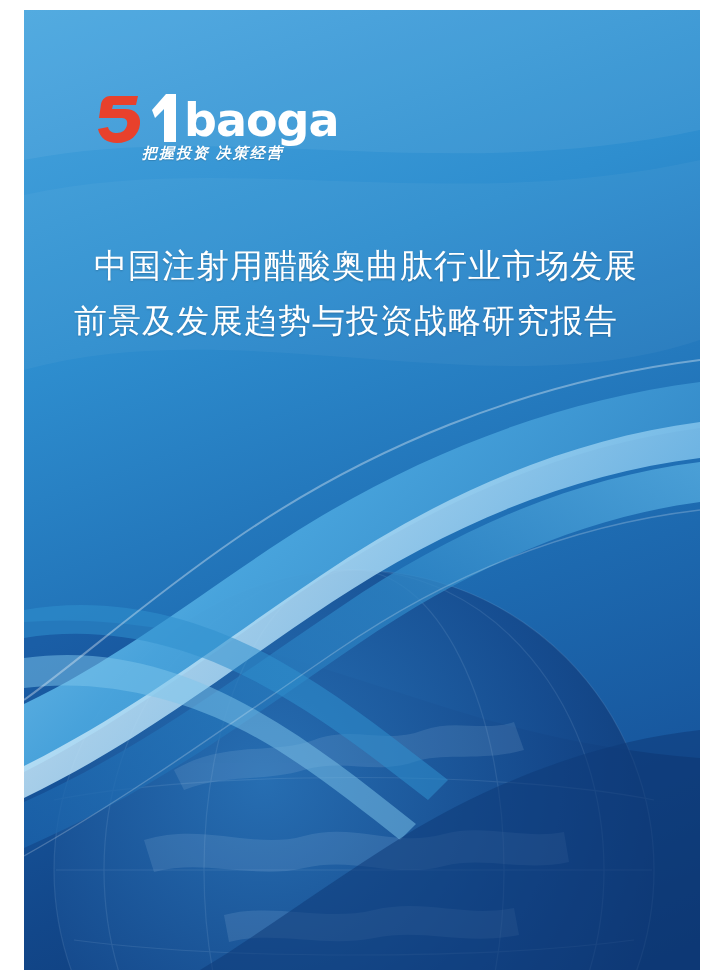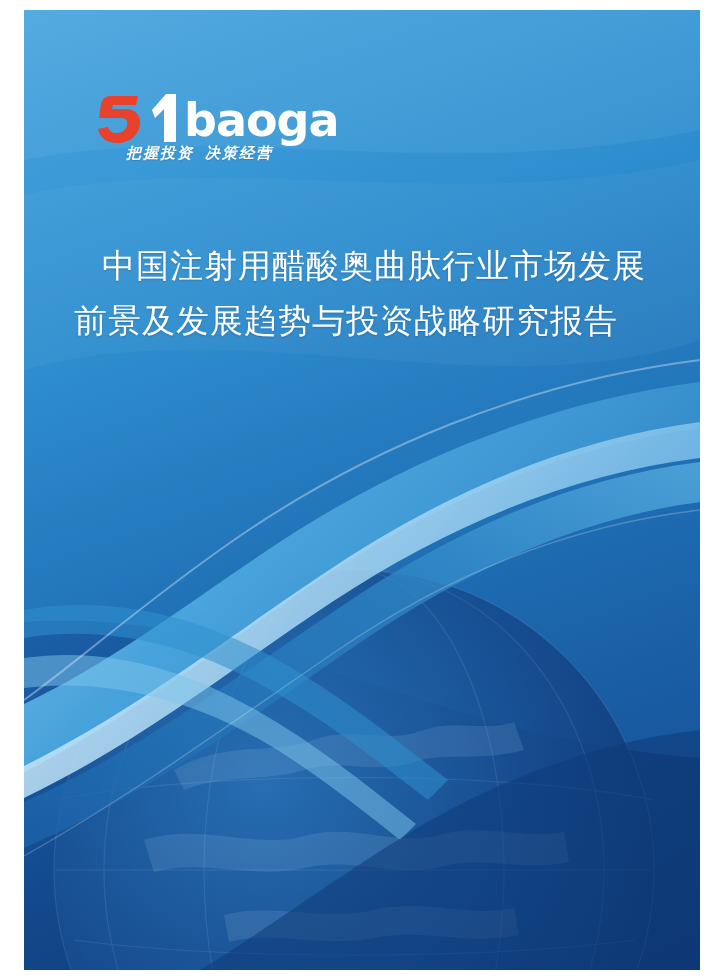--- a/index.html
+++ b/index.html
@@ -48,47 +48,47 @@
   }
   .logo-mark {
     position: absolute;
     left: 0;
     top: 0;
     width: 240px;
     height: 60px;
   }
   .logo-sub {
     position: absolute;
-    left: 30px;
+    left: 46px;
     top: 56px;
     font-size: 15px;
     letter-spacing: 2px;
     color: #ffffff;
-    font-family: Liberation Mono, monospace;
+    font-family: Liberation Serif, serif;
     font-style: italic;
     font-weight: bold;
     white-space: nowrap;
     text-shadow: 0 1px 1px rgba(0,0,0,0.15);
   }
   .title-block {
     position: absolute;
     left: 50px;
     top: 228px;
     width: 580px;
   }
   .title-line {
     font-family: "DejaVu Sans", "Liberation Sans", sans-serif;
     font-size: 33px;
     line-height: 55px;
     color: #ffffff;
     letter-spacing: 1px;
     white-space: nowrap;
     text-shadow: 0 1px 2px rgba(0,0,0,0.18);
   }
-  .title-line.l1 { margin-left: 28px; }
+  .title-line.l1 { margin-left: 20px; }
   .title-line.l2 { }
 </style>
 </head>
 <body>
 
 <div class="page">
   <div class="cover">
 
     <svg class="cover-svg" viewBox="0 0 676 960" preserveAspectRatio="none">
       <defs>

